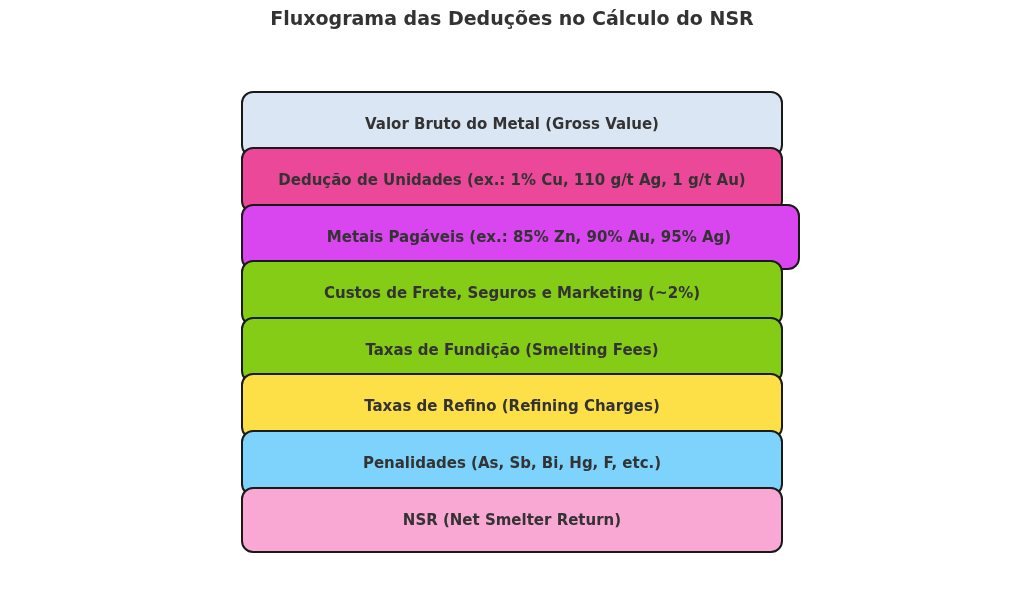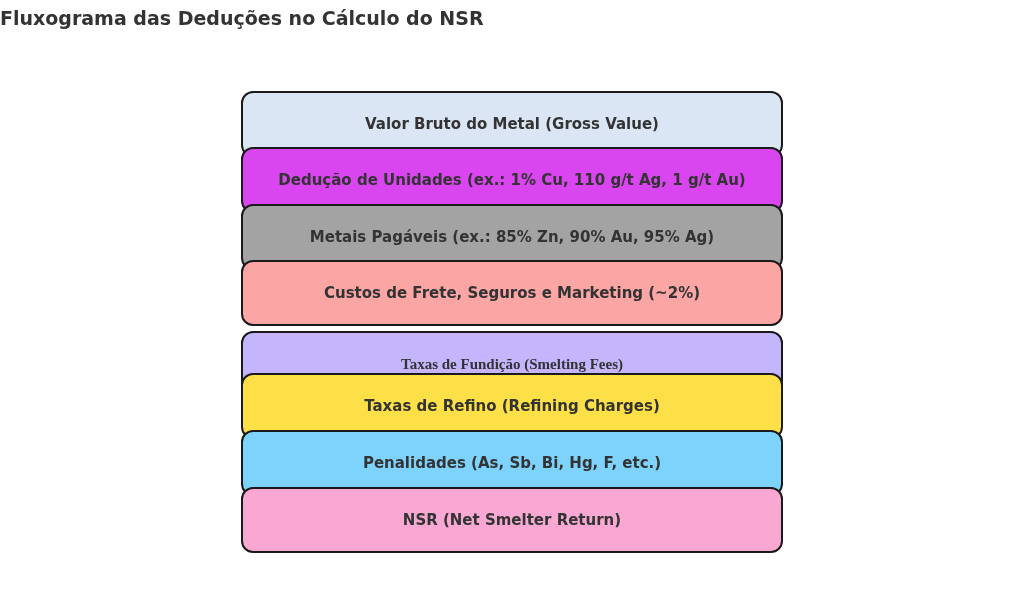--- a/index.html
+++ b/index.html
@@ -1,44 +1,44 @@
 <!DOCTYPE html>
 <html><head>
 <meta charset="utf-8">
 <style>
   html, body { margin: 0; padding: 0; background: #ffffff; }
   body { width: 1024px; height: 610px; position: relative; overflow: hidden;
          font-family: "DejaVu Sans", sans-serif; }
-  .title { position: absolute; left: 0; top: 7px; width: 1024px; 
+  .title { position: absolute; left: 0; top: 7px; width: 1024px; text-align: center;
            font-size: 19px; font-weight: bold; color: #333333; }
   .box { position: absolute; left: 241px; width: 538px; height: 62px;
          border: 2px solid #1a1a1a; border-radius: 12px; box-sizing: content-box;
          display: flex; align-items: center; justify-content: center;
          font-size: 15px; font-weight: bold; color: #333333; }
   .box span { display: block; text-align: right; }
 </style>
 </head>
 <body>
 
 <div class="title">Fluxograma das Deduções no Cálculo do NSR</div>
 
 <div>
   <div class="box" style="top: 91px; z-index: 1; background: rgb(218, 230, 243);">
     <span>Valor Bruto do Metal (Gross Value)</span>
   </div>
-  <div class="box" style="top: 147px; z-index: 2; background: #d946ef;">
+  <div class="box" style="top: 147px; z-index: 2; background: #ec4899;">
     <span>Dedução de Unidades (ex.: 1% Cu, 110 g/t Ag, 1 g/t Au)</span>
   </div>
-  <div class="box" style="top: 204px; z-index: 3; background: #a3a3a3;">
+  <div class="box" style="top: 204px; z-index: 3; background: #d946ef; padding-left: 17px;">
     <span>Metais Pagáveis (ex.: 85% Zn, 90% Au, 95% Ag)</span>
   </div>
-  <div class="box" style="top: 260px; z-index: 4; background: #fca5a5;">
+  <div class="box" style="top: 260px; z-index: 4; background: #84cc16;">
     <span>Custos de Frete, Seguros e Marketing (~2%)</span>
   </div>
-  <div class="box" style="top: 331px; z-index: 5; background: #c4b5fd; font-family: Liberation Serif, serif;">
+  <div class="box" style="top: 317px; z-index: 5; background: #84cc16;">
     <span>Taxas de Fundição (Smelting Fees)</span>
   </div>
   <div class="box" style="top: 373px; z-index: 6; background: #fde047;">
     <span>Taxas de Refino (Refining Charges)</span>
   </div>
   <div class="box" style="top: 430px; z-index: 7; background: #7dd3fc;">
     <span>Penalidades (As, Sb, Bi, Hg, F, etc.)</span>
   </div>
   <div class="box" style="top: 487px; z-index: 8; background: #f9a8d4;">
     <span>NSR (Net Smelter Return)</span>

